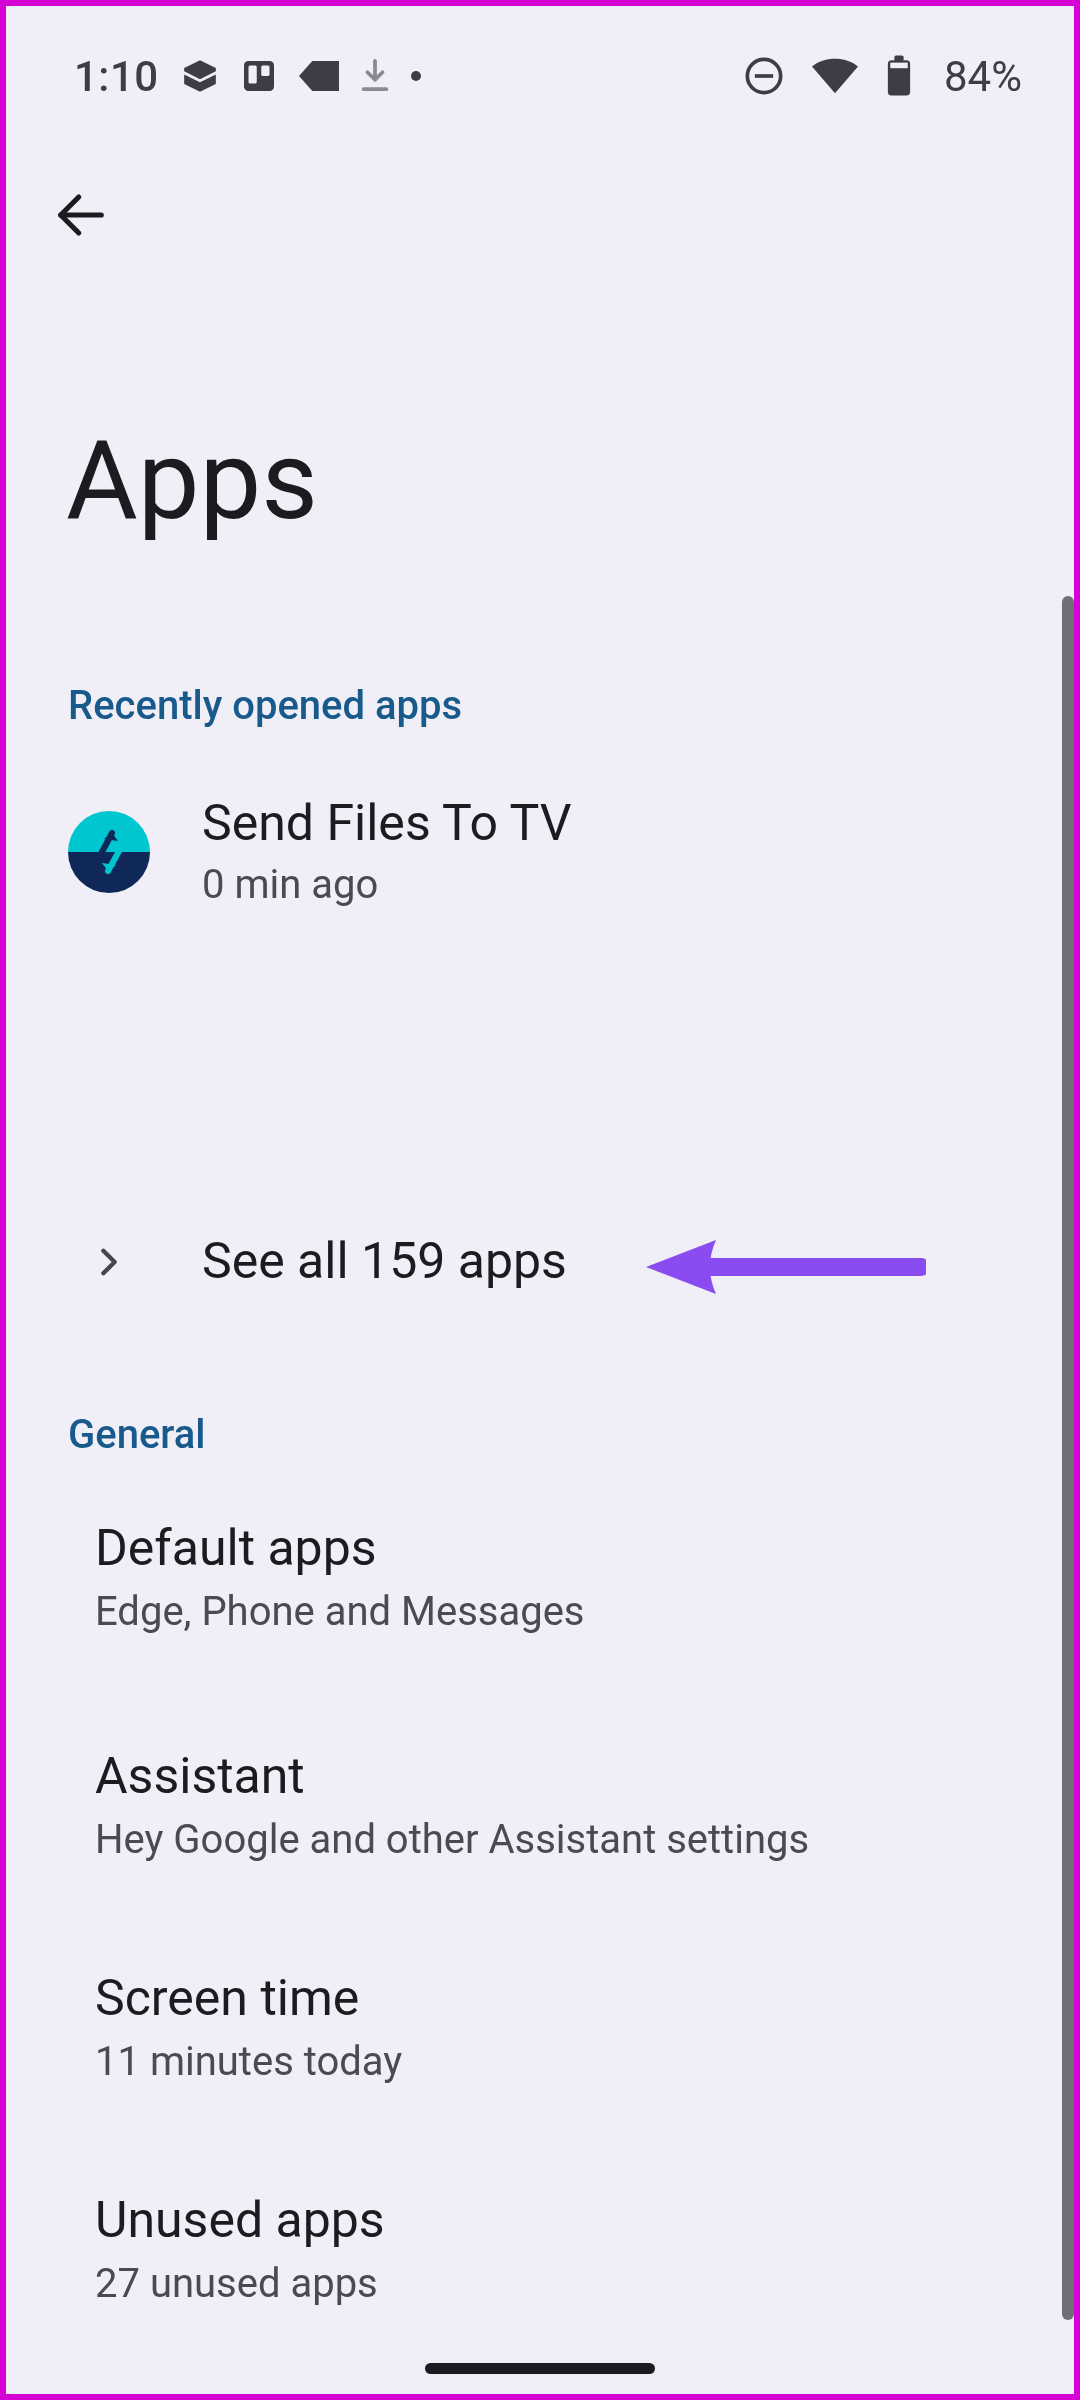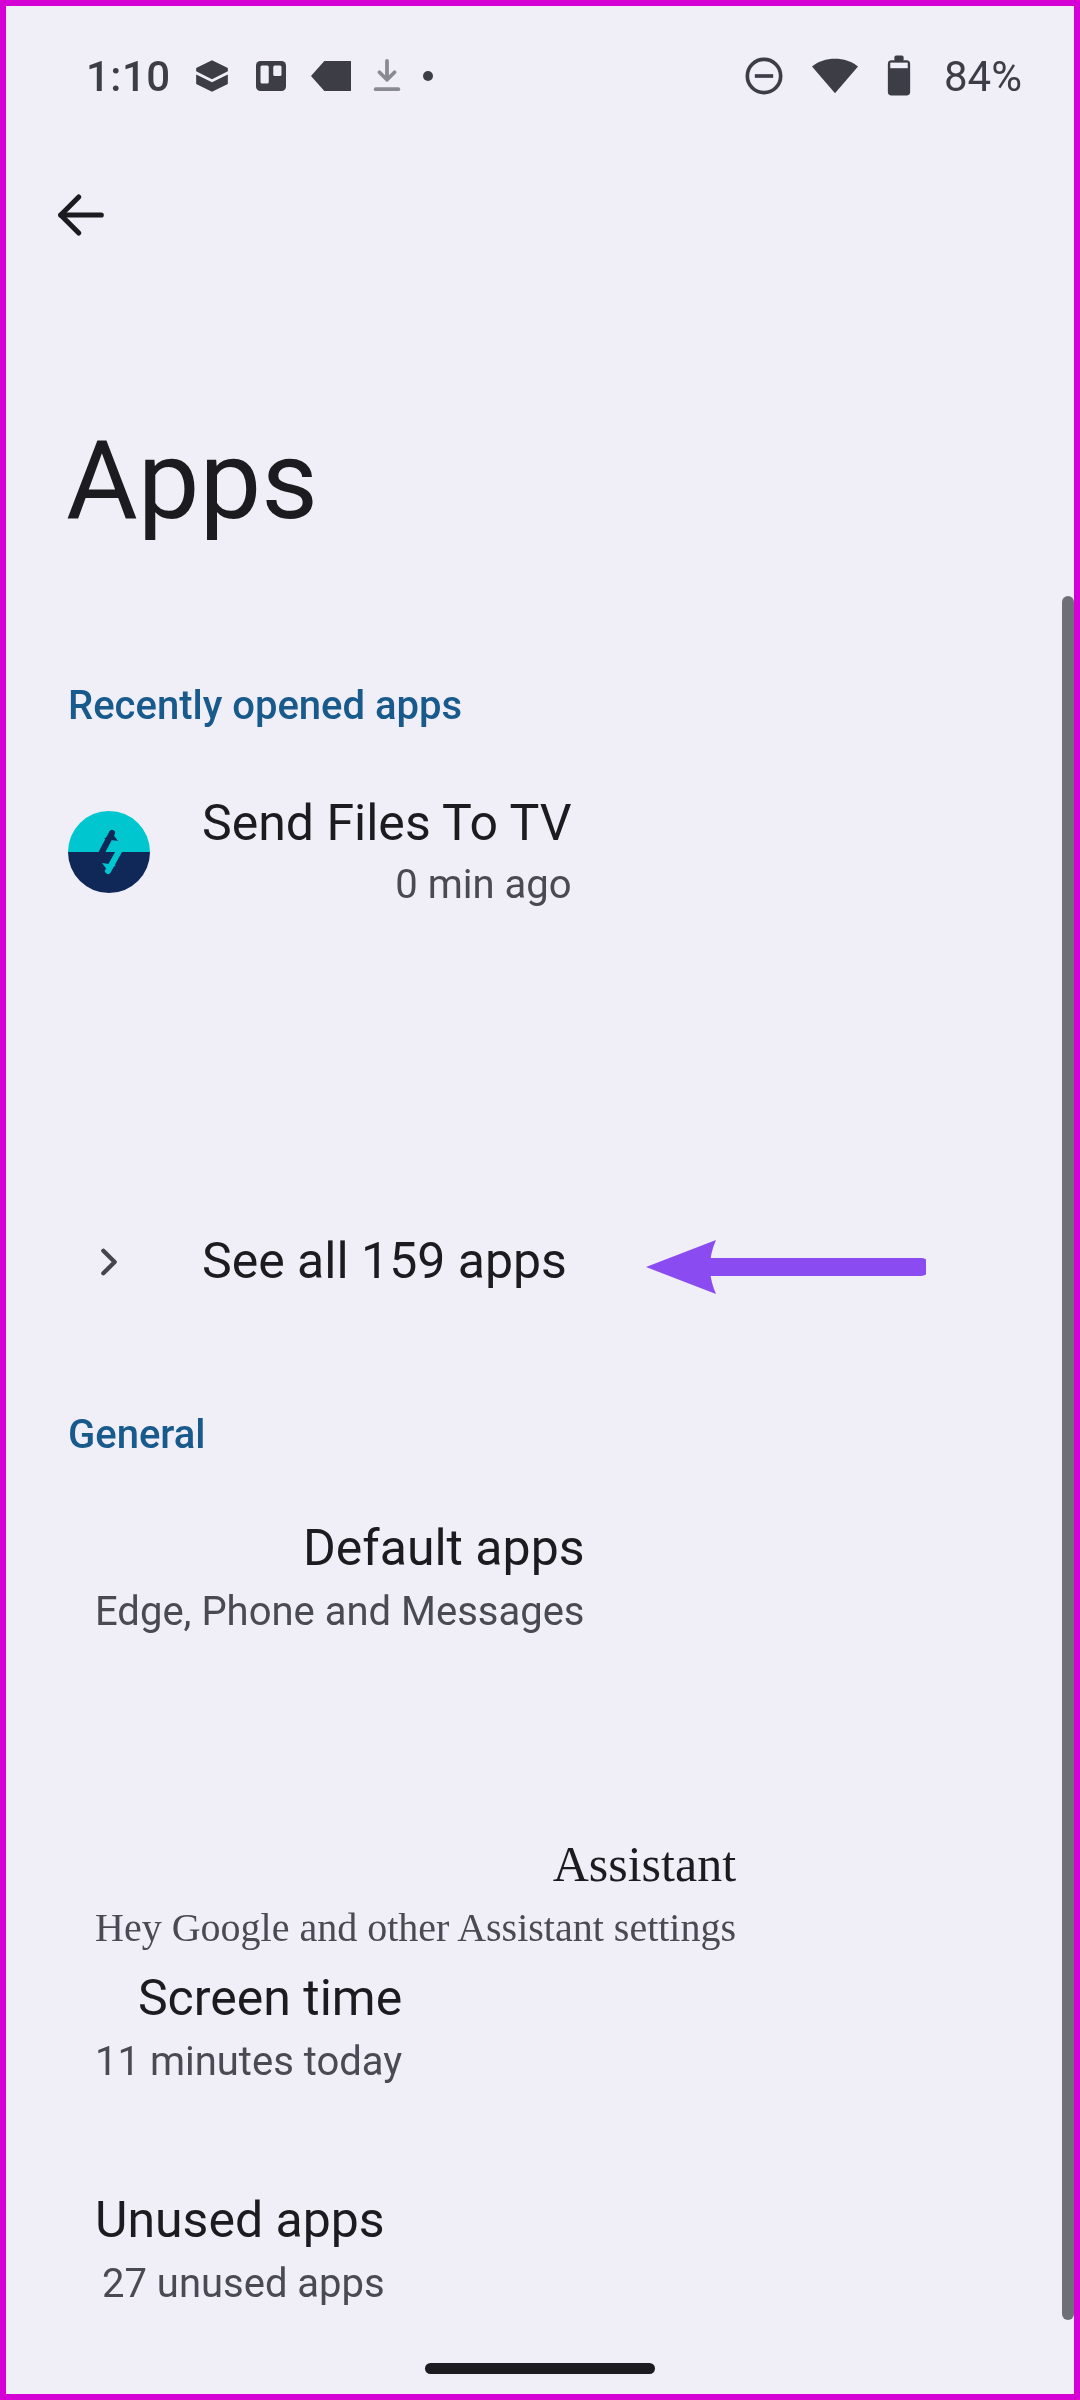--- a/index.html
+++ b/index.html
@@ -25,21 +25,21 @@
     height: 2400px;
     background: var(--bg);
     position: relative;
     border: 6px solid var(--border);
   }
 
   
   .status-bar {
     position: absolute;
     top: 40px;
-    left: 12px;
+    left: 0;
     right: 0;
     height: 60px;
     display: flex;
     align-items: center;
     padding: 0 52px 0 68px;
     color: #3d3d46;
     justify-content: flex-end;
   }
   .status-left { display:flex; align-items:center; gap:22px; }
   .status-time { font-size: 42px; font-weight: 500; letter-spacing: .5px; }
@@ -90,30 +90,30 @@
     display:flex;
     align-items:center;
     gap: 52px;
     cursor: pointer;
   }
   .row .icon-slot {
     width: 82px; height:82px;
     display:flex; align-items:center; justify-content:center;
     flex-shrink:0;
   }
-  .row .text-slot { display:flex; flex-direction:column; gap:8px;align-items:flex-end; }
+  .row .text-slot { display:flex; flex-direction:column; gap:8px; }
   .row .title { font-size: 50px; font-weight: 400; color: var(--text-dark); line-height:1.15; }
   .row .sub { font-size: 40px; font-weight: 400; color: var(--text-sub); line-height:1.2; }
 
   .row.recent1 { top: 786px; height:120px; }
   .row.recent2 { top: 1002px; height:120px; }
   .row.seeall  { top: 1214px; height:84px; align-items:center; }
 
   .row.gen1 { top: 1512px; height:120px; }
-  .row.gen2 { top: 1828px; height:120px;font-family:Liberation Serif, serif; }
+  .row.gen2 { top: 1740px; height:120px; }
   .row.gen3 { top: 1962px; height:120px; }
   .row.gen4 { top: 2184px; height:120px; }
 
   .row.gen .text-slot,
   .row.seeall .text-slot { margin-left: 0; }
   .row.gen { padding-left: 62px; gap:0;margin-left:27px; }
   .row.gen .text-slot { gap:10px; }
 
   
   .sendfiles-icon {

